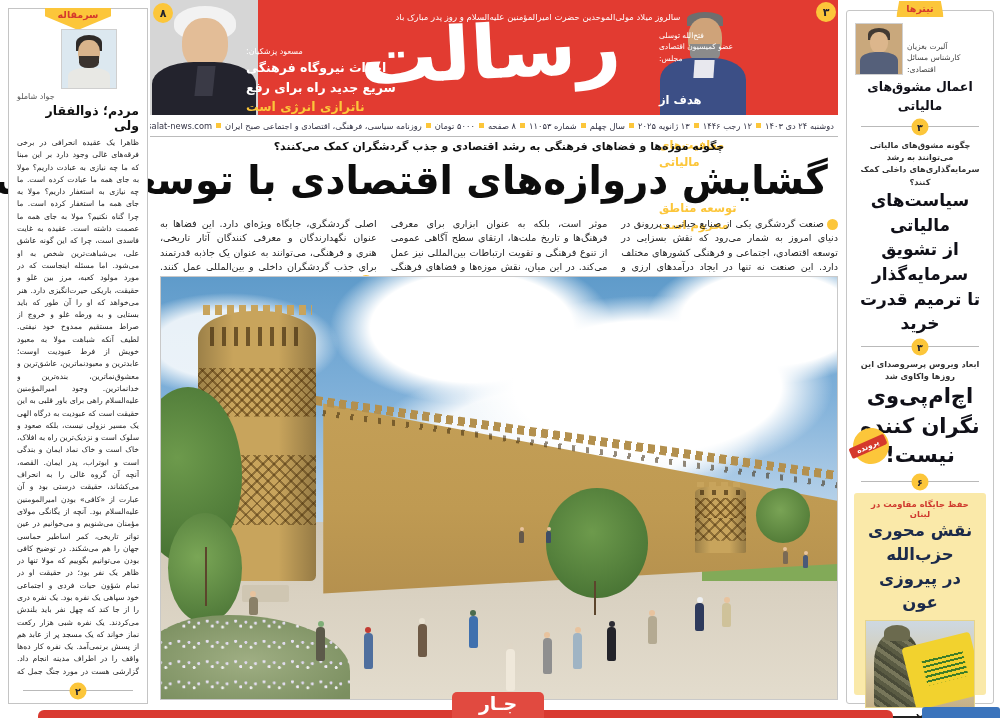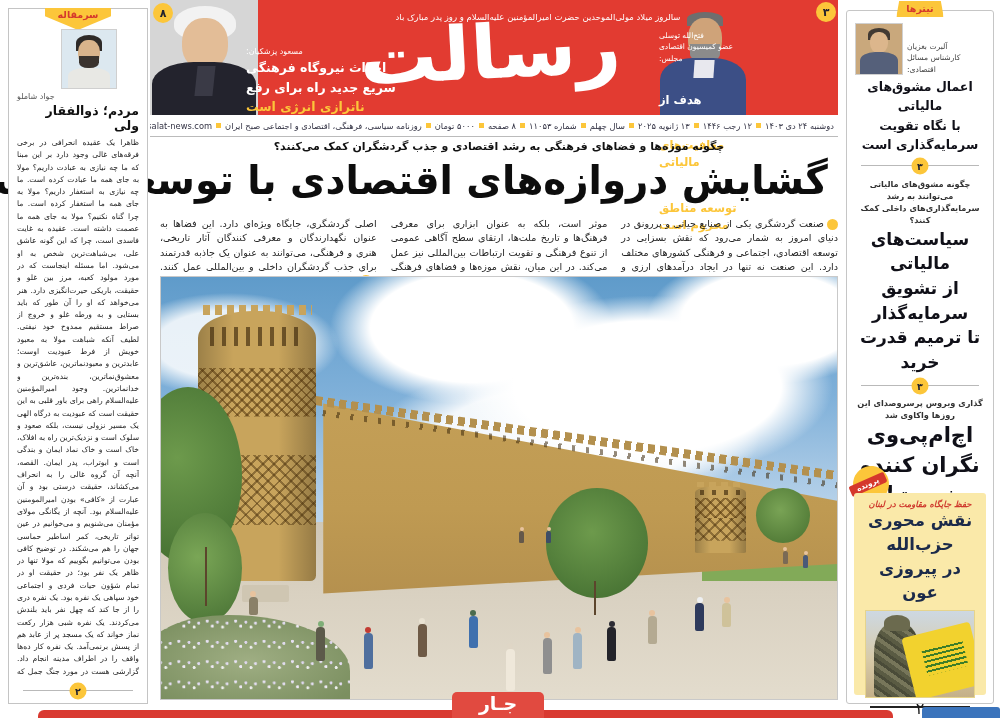--- a/index.html
+++ b/index.html
@@ -147,21 +147,21 @@
   .s-title1{clear:both;font-size:12.5px;font-weight:bold;line-height:1.55;color:#101018;}
   .s-kick{font-size:8.2px;font-weight:bold;color:#333;line-height:1.5;}
   .s-big{font-size:17px;font-weight:bold;line-height:1.45;color:#101018;}
   .s-huge{font-size:21px;font-weight:bold;line-height:1.4;color:#101018;}
   .s-med{font-size:14px;font-weight:bold;line-height:1.5;color:#101018;}
   .dossier{position:absolute;left:6px;width:36px;height:36px;border-radius:50%;background:#fcc63a;transform:rotate(-16deg);}
   .dossier .rb{position:absolute;left:-4px;top:12px;background:#d5382c;color:#fff;font-size:7.5px;font-weight:bold;
                padding:1px 7px;border-radius:2px;transform:rotate(-8deg);}
   .leb{position:absolute;left:7px;right:7px;top:482px;bottom:8px;background:#fae9a9;border-radius:3px;
        text-align:center;padding:6px 6px 0;box-sizing:border-box;}
-  .leb .kick{font-size:8.4px;font-weight:bold;color:#cf3a2e;font-style:italic;}
+  .leb .kick{font-size:8.4px;font-weight:bold;color:#cf3a2e;}
   .leb .t{font-size:16.5px;font-weight:bold;color:#1b2a4a;line-height:1.45;}
   .leb-photo{width:108px;height:86px;margin:5px auto 0;position:relative;overflow:hidden;border:1px solid #e6d48c;
        background:linear-gradient(180deg,#cdd8e2 0%,#d8cba9 55%,#c4b088 100%);}
   .leb-photo .soldier{position:absolute;left:8px;top:12px;width:46px;height:74px;border-radius:40% 40% 4px 4px;
        background:repeating-linear-gradient(35deg,#5a5b43 0 4px,#77765a 4px 8px,#4a4b38 8px 11px);}
   .leb-photo .helmet{position:absolute;left:18px;top:4px;width:26px;height:16px;border-radius:50% 50% 20% 20%;background:#6b6a4e;}
   .leb-photo .flag{position:absolute;left:42px;top:18px;width:70px;height:64px;background:#f2d22e;transform:rotate(-14deg);
        border-radius:4px;}
   .leb-photo .emblem{position:absolute;left:58px;top:34px;width:42px;height:26px;
        background:repeating-linear-gradient(0deg,rgba(30,110,40,.0) 0 3px,rgba(30,110,40,.85) 3px 5px);transform:rotate(-14deg);}
@@ -306,41 +306,40 @@
         <div class="hair"></div>
         <div class="face"></div>
         <div class="suit"></div>
       </div>
       <div class="s-name">
         <span>آلبرت بغزیان</span><br>
         <span>کارشناس مسائل اقتصادی:</span>
       </div>
       <div class="s-title1">
         <span>اعمال مشوق‌های مالیاتی</span><br>
-        <span>با نگاه تقویت سرمایه‌گذاری است</span>
       </div>
       <div class="sep">
           <span class="pnum">۳</span>
         </div>
     </div>
 
     <div class="s-item" style="padding-top:10px;">
       <div class="s-kick">چگونه مشوق‌های مالیاتی می‌توانند به رشد سرمایه‌گذاری‌های داخلی کمک کنند؟</div>
       <div class="s-big">
         <span>سیاست‌های مالیاتی</span><br>
         <span>از تشویق سرمایه‌گذار</span><br>
         <span>تا ترمیم قدرت خرید</span>
       </div>
       <div class="sep">
           <span class="pnum">۳</span>
         </div>
     </div>
 
     <div class="s-item" style="padding-top:9px;position:relative;">
-      <div class="s-kick">گذاری ویروس پرسروصدای این روزها واکاوی شد</div>
+      <div class="s-kick">ابعاد ویروس پرسروصدای این روزها واکاوی شد</div>
       <div class="s-huge">
         <span>اچ‌ام‌پی‌وی</span><br>
         <span>نگران کننده</span><br>
         <span>نیست!</span>
       </div>
       <div class="dossier" style="bottom:18px;">
         <span class="rb">پرونده</span>
       </div>
       <div class="sep">
           <span class="pnum">۶</span>

